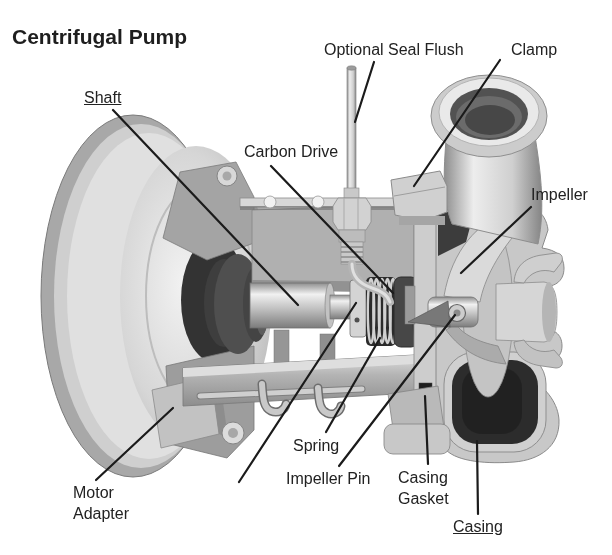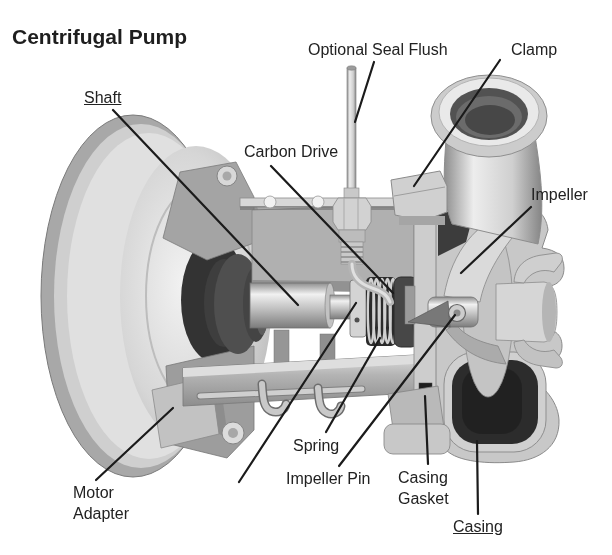--- a/index.html
+++ b/index.html
@@ -195,21 +195,21 @@
       <line x1="339" y1="466" x2="455" y2="315"></line>
       <line x1="239" y1="482" x2="356" y2="303"></line>
       <line x1="96" y1="480" x2="173" y2="408"></line>
       <line x1="428" y1="464" x2="425" y2="396"></line>
       <line x1="478" y1="514" x2="477" y2="441"></line>
     </g>
   </svg>
 
   <div id="title">Centrifugal Pump</div>
   <div class="lbl" style="left:84px;  top:87px;text-decoration:underline;">Shaft</div>
-  <div class="lbl" style="left:308px; top:39px;">Optional Seal Flush</div>
+  <div class="lbl" style="left:324px; top:39px;">Optional Seal Flush</div>
   <div class="lbl" style="left:511px; top:39px;">Clamp</div>
   <div class="lbl" style="left:244px; top:141px;">Carbon Drive</div>
   <div class="lbl" style="left:531px; top:184px;">Impeller</div>
   <div class="lbl" style="left:293px; top:435px;">Spring</div>
   <div class="lbl" style="left:286px; top:468px;">Impeller Pin</div>
   <div class="lbl wrap" style="left:398px; top:467px; width:62px;">Casing Gasket</div>
   <div class="lbl" style="left:453px; top:516px;text-decoration:underline;">Casing</div>
   <div class="lbl wrap" style="left:49px; top:482px; width:72px;margin-left:24px;">Motor Adapter</div>
 </div>
 

